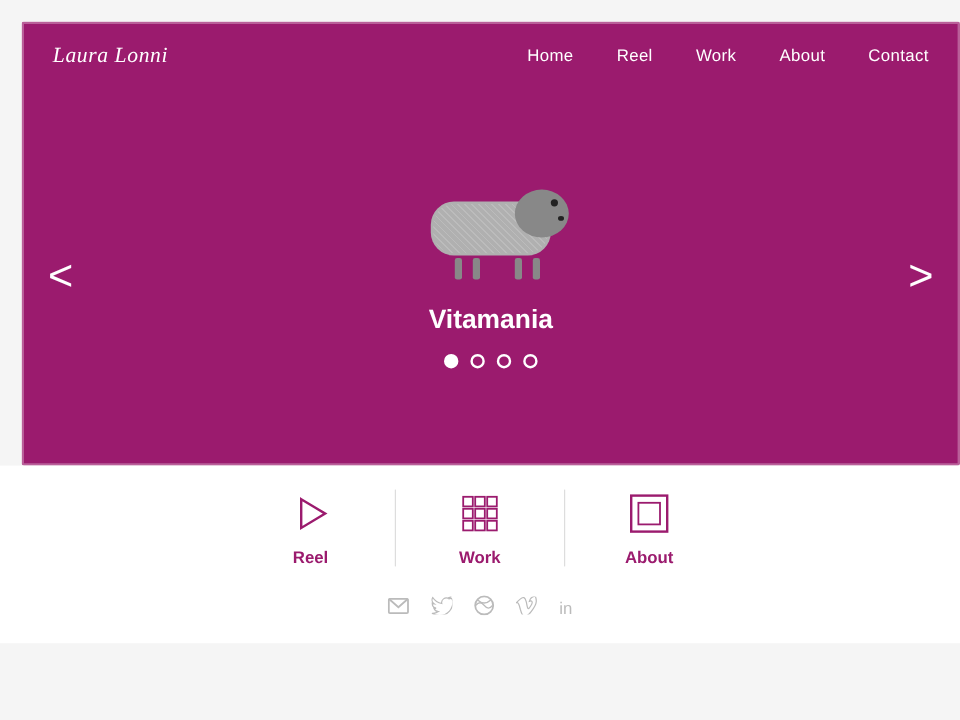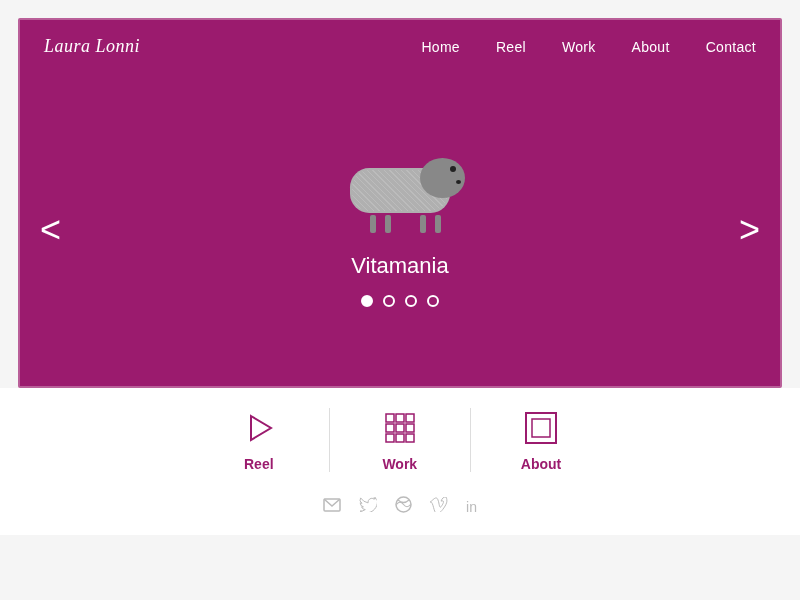--- a/index.html
+++ b/index.html
@@ -7,21 +7,21 @@
       width: 800px;
       height: 600px;
       font-family: Georgia, serif;
       background: #f5f5f5;
       overflow: hidden;
     }
 
     
     .hero {
       background: #9b1b6e;
-      margin: 18px 18px 0 18px;
+      margin: 18px 0 0 18px;
       border: 2px solid rgba(255,255,255,0.3);
       border-radius: 2px;
       position: relative;
       height: 370px;
       display: flex;
       flex-direction: column;
     }
 
     
     .nav {
@@ -134,21 +134,21 @@
         transparent 3px,
         rgba(255,255,255,0.15) 3px,
         rgba(255,255,255,0.15) 4px
       );
     }
 
     
     .carousel-title {
       color: white;
       font-size: 22px;
-      font-weight: normal;
+      font-weight: bold;
       font-family: Arial, sans-serif;
       margin-bottom: 16px;
     }
 
     
     .carousel-dots {
       display: flex;
       gap: 10px;
     }
     .dot {

